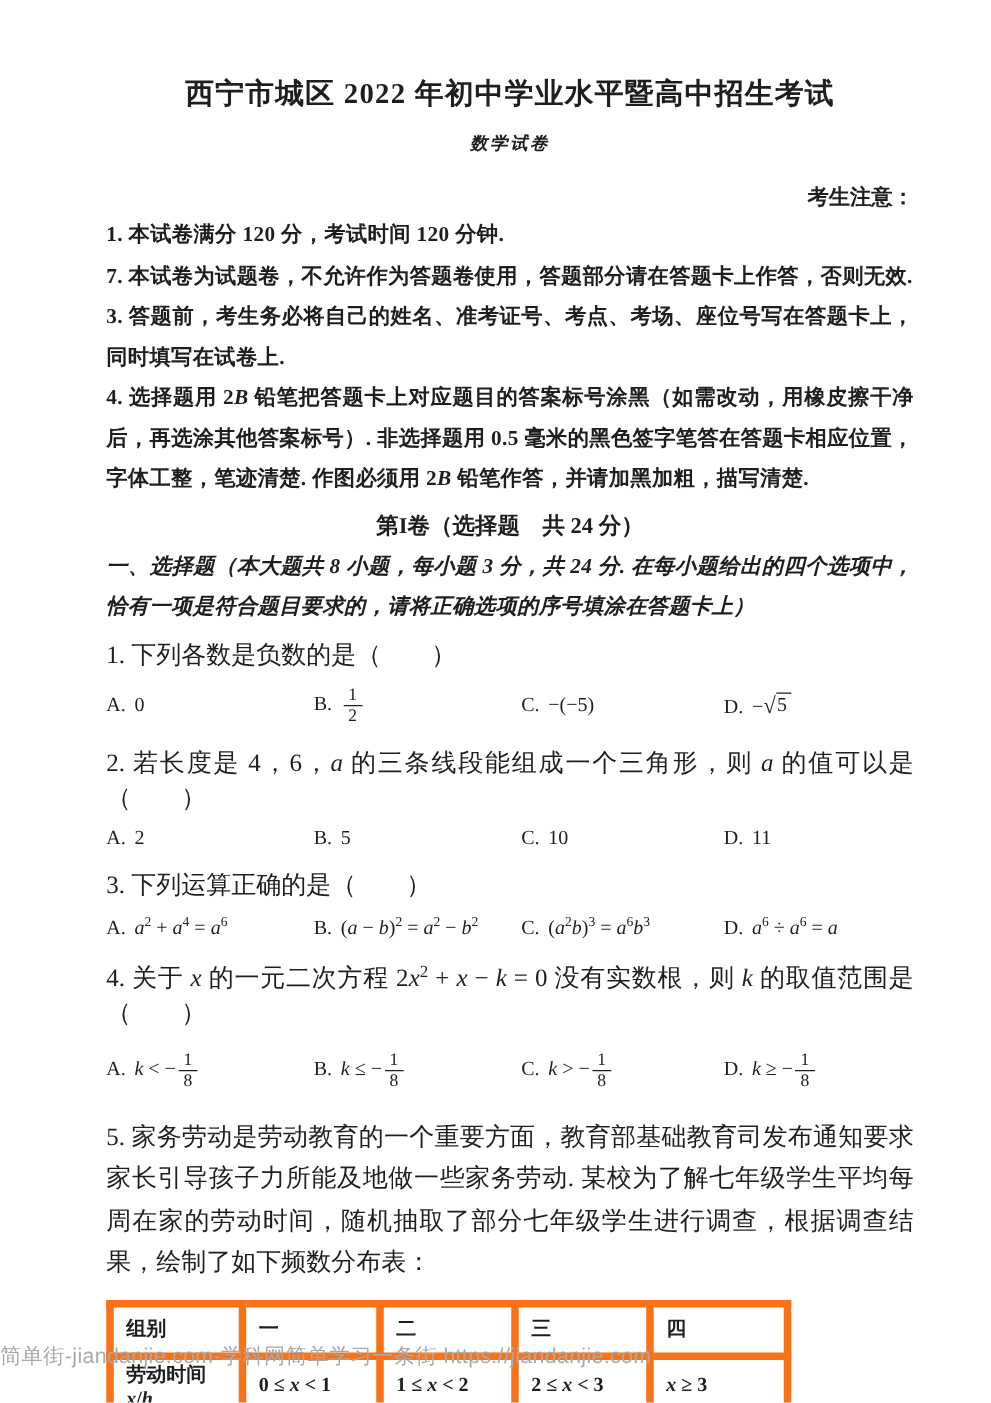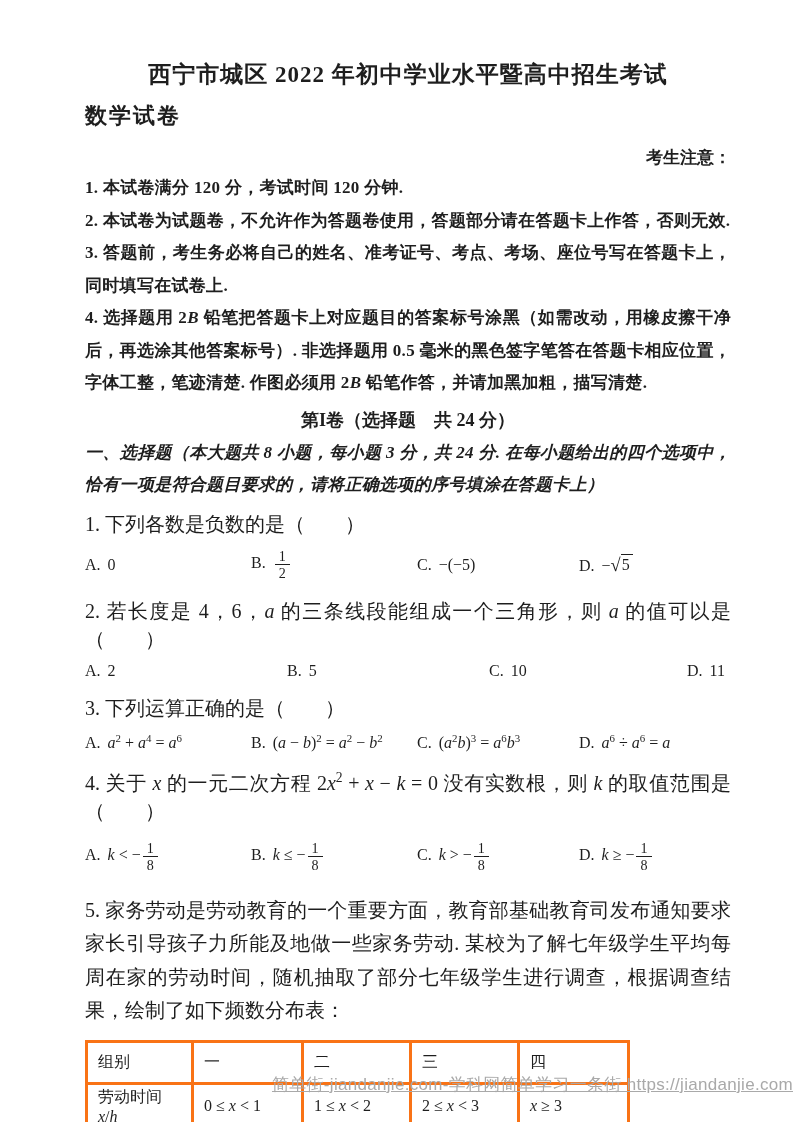--- a/index.html
+++ b/index.html
@@ -12,22 +12,22 @@
     position: relative;
     overflow: hidden;
   }
   .page { padding: 60px 62px 0 68px; margin-left: 17px; }
 
   .title {
     font-size: 23px; font-weight: bold; text-align: center;
     margin: 0; line-height: 30px; letter-spacing: 1px;
   }
   .subtitle {
-    font-size: 22px; font-weight: bold; text-align: left;
-    margin: 13px 0 0 0; line-height: 26px; letter-spacing: 2px;
+    font-size: 14px; font-weight: bold; text-align: center;
+    margin: 13px 0 0 0; line-height: 26px; letter-spacing: 2px; font-style: italic;
   }
 
   .notice-head {
     font-size: 17px; font-weight: bold; margin: 15px 0 0 0; line-height: 28px; text-align: right;
   }
   .note {
     font-size: 17px; font-weight: bold; margin: 0;
     line-height: 32.5px; text-align: justify; letter-spacing: 0.3px;
   }
 
@@ -46,21 +46,21 @@
   .opts {
     display: grid;
     grid-template-columns: 166px 166px 162px auto;
     font-size: 16px;
     align-items: center;
     margin: 4px 0 0 0;
   }
   .opt { white-space: nowrap; }
   .opt-label { margin-right: 7px; }
   .opts-frac { min-height: 46px; }
-  .opts-plain { min-height: 28px; gap: 36px; }
+  .opts-plain { min-height: 28px; }
   .opts-sup { min-height: 34px; }
   .opts-bigfrac { min-height: 56px; }
 
   
   .m i { font-style: italic; font-family: "Liberation Serif", serif; }
   .m sup { font-size: 0.68em; vertical-align: super; line-height: 0; }
   .frac {
     display: inline-flex; flex-direction: column; vertical-align: middle;
     text-align: center; font-size: 0.88em; line-height: 1.15; margin: 0 2px;
   }
@@ -69,49 +69,49 @@
   .sqrt { display: inline-flex; align-items: stretch; }
   .rsg { font-size: 1.15em; line-height: 1; align-self: flex-end; }
   .rad { border-top: 1.2px solid currentColor; padding: 1px 3px 0 1px; }
 
   
   table.freq {
     border-collapse: collapse; margin-top: 12px;
     font-size: 16px;
   }
   table.freq td {
-    border: 3px solid #f97316;
+    border: 6px solid #f97316;
     height: 42px; padding: 2px 10px;
-    font-weight: normal; text-align: left;
+    font-weight: bold; text-align: left;
     vertical-align: middle;
   }
   td.c0 { width: 106px; }
   td.c1 { width: 110px; }
   td.c2 { width: 108px; }
   td.c3 { width: 108px; }
   td.c4 { width: 110px; }
 
   .footer {
     position: absolute; left: 0; bottom: 26px; width: 100%;
-    text-align: right; color: #a9a9a9;
+    text-align: left; color: #a9a9a9;
     font-family: "Liberation Sans", "DejaVu Sans", sans-serif;
-    font-size: 17px; letter-spacing: 0.3px; text-decoration: underline;
+    font-size: 17px; letter-spacing: 0.3px;
   }
 </style>
 </head>
 <body>
 
 <div class="page">
 
   <h1 class="title">西宁市城区 2022 年初中学业水平暨高中招生考试</h1>
   <h2 class="subtitle">数学试卷</h2>
 
   <p class="notice-head">考生注意：</p>
   <p class="note">1. 本试卷满分 120 分，考试时间 120 分钟.</p>
-  <p class="note">2. 本试卷为试题卷，不允许作为答题卷使用，答题部分请在答题卡上作答，否则无效.</p>
+  <p class="note">7. 本试卷为试题卷，不允许作为答题卷使用，答题部分请在答题卡上作答，否则无效.</p>
   <p class="note">3. 答题前，考生务必将自己的姓名、准考证号、考点、考场、座位号写在答题卡上，同时填写在试卷上.</p>
   <p class="note m">4. 选择题用 2<i>B</i> 铅笔把答题卡上对应题目的答案标号涂黑（如需改动，用橡皮擦干净后，再选涂其他答案标号）. 非选择题用 0.5 毫米的黑色签字笔答在答题卡相应位置，字体工整，笔迹清楚. 作图必须用 2<i>B</i> 铅笔作答，并请加黑加粗，描写清楚.</p>
 
   <h3 class="section-title">第I卷（选择题　共 24 分）</h3>
   <p class="section-intro">一、选择题（本大题共 8 小题，每小题 3 分，共 24 分. 在每小题给出的四个选项中，恰有一项是符合题目要求的，请将正确选项的序号填涂在答题卡上）</p>
 
   <div>
     <p class="stem m">1. 下列各数是负数的是（　　）</p>
     <div class="opts opts-frac">
       <span class="opt m"><span class="opt-label">A.</span><span class="m">0</span></span>

